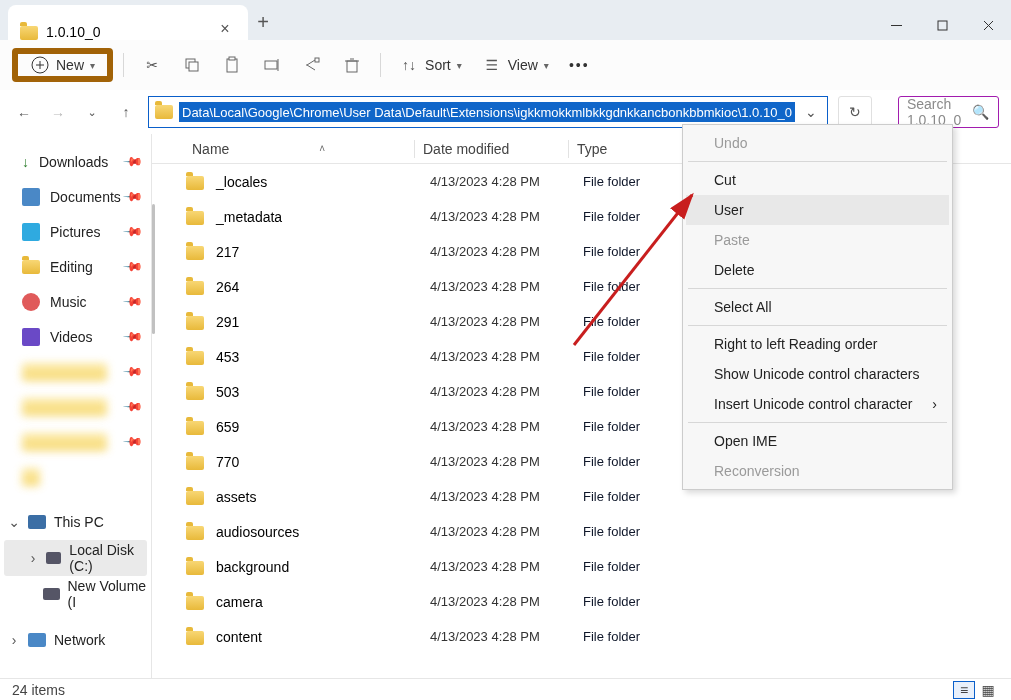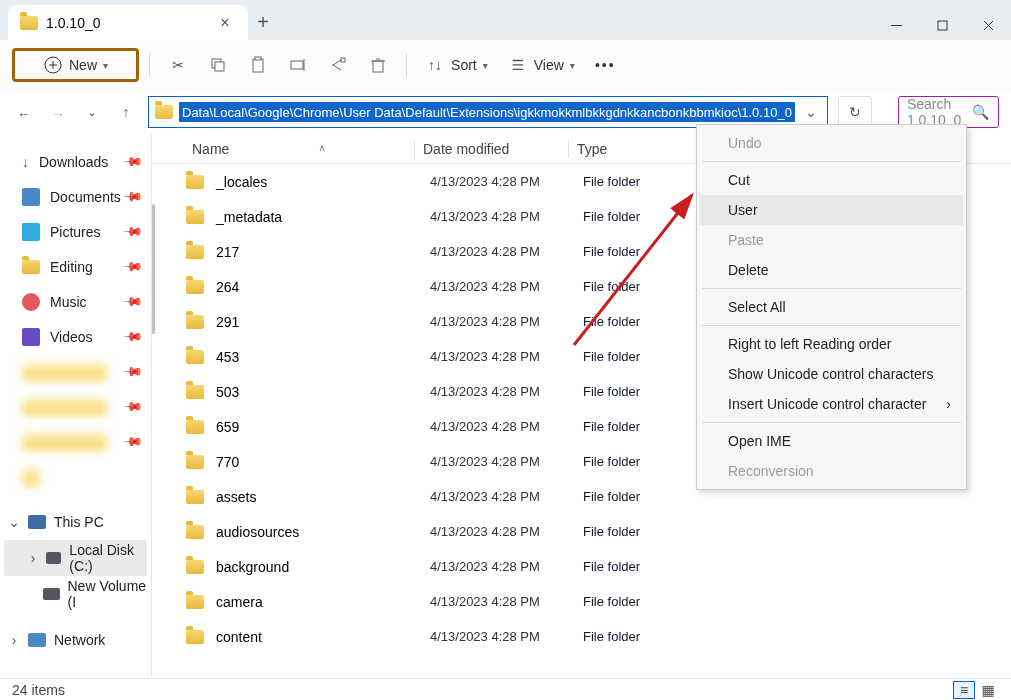--- a/index.html
+++ b/index.html
@@ -1,32 +1,32 @@
 <!DOCTYPE html>
 <html><head>
 <meta charset="utf-8">
 <style>
 * { margin:0; padding:0; box-sizing:border-box; font-family:"Segoe UI",Arial,sans-serif; font-size:14px; }
 body { width:1011px; height:700px; background:#f3f3f3; overflow:hidden; position:relative; }
 
 
 .titlebar { height:40px; background:#e8edf2; display:flex; align-items:flex-end; }
-.tab { background:#fff; width:240px; height:35px; margin-left:8px; border-radius:8px 8px 0 0; display:flex; align-items:center; padding:0 12px; gap:8px; }
+.tab { background:#fff; width:240px; height:35px; margin-left:8px; border-radius:8px 8px 0 0; display:flex; align-items:flex-end; padding:0 12px; gap:8px; }
 .folder-icon { width:18px; height:14px; background:linear-gradient(#f8d775,#e8b93a); border-radius:2px; position:relative; }
 .folder-icon::before { content:""; position:absolute; top:-4px; left:0; width:7px; height:4px; background:#e8b93a; border-radius:2px 2px 0 0; }
 .tab-close { margin-left:auto; font-size:16px; color:#555; width:22px; height:22px; display:flex; align-items:center; justify-content:center; }
 .tab-add { width:30px; height:35px; display:flex; align-items:center; justify-content:center; font-size:20px; color:#555; }
 .winbtns { margin-left:auto; display:flex; }
 .winbtn { width:46px; height:30px; display:flex; align-items:center; justify-content:center; color:#333; }
 .winbtn svg { width:11px; height:11px; }
 
 
 .toolbar { height:50px; background:#fcfcfc; display:flex; align-items:center; padding:0 12px; gap:4px; }
 .tbtn { height:34px; padding:0 8px; display:flex; align-items:center; gap:6px; color:#333; border-radius:4px; }
-.tbtn.new { border:3px solid #a16207; padding:0 28px; }
+.tbtn.new { border:6px solid #a16207; padding:0 12px; }
 .tsep { width:1px; height:24px; background:#d8d8d8; margin:0 6px; }
 .ticon { width:20px; height:20px; display:flex; align-items:center; justify-content:center; color:#555; }
 
 
 .navrow { height:44px; background:#fff; display:flex; align-items:center; padding:0 12px; gap:10px; }
 .navbtn { width:24px; height:24px; display:flex; align-items:center; justify-content:center; color:#555; }
 .navbtn.disabled { color:#b8b8b8; }
 .addrbox { flex:0 0 650px; height:32px; border:1px solid #0a5fca; display:flex; align-items:center; padding:0 6px; gap:6px; position:relative; }
 .addrtext { flex:1; background:#1066c9; color:#fff; height:20px; display:flex; align-items:center; padding:0 3px; font-size:13px; white-space:nowrap; overflow:hidden; }
 .addrchev { width:20px; text-align:center; color:#555; }
@@ -49,37 +49,37 @@
 
 
 .filearea { flex:1; overflow:hidden; position:relative; }
 .colhdr { height:30px; display:flex; align-items:center; border-bottom:1px solid #e6e6e6; color:#444; font-size:13px; }
 .colhdr .c-name { flex:0 0 262px; padding-left:40px; display:flex; align-items:center; gap:90px; }
 .colhdr .c-date { flex:0 0 153px; padding-left:8px; }
 .colhdr .c-type { flex:0 0 130px; padding-left:8px; }
 .colsep { width:1px; height:18px; background:#e2e2e2; }
 .filelist { position:relative; margin-left:8px; }
 .row { height:35px; display:flex; align-items:center; }
-.row .c-name { flex:0 0 262px; display:flex; align-items:center; gap:12px; padding-left:26px; }
+.row .c-name { flex:0 0 262px; display:flex; align-items:flex-end; gap:12px; padding-left:26px; }
 .row .c-date { flex:0 0 153px; padding-left:8px; font-size:13px; color:#333; }
 .row .c-type { flex:0 0 130px; padding-left:8px; font-size:13px; color:#0f172a; }
 .scrollind { position:absolute; left:0; top:70px; width:3px; height:130px; background:#c1c1c1; border-radius:2px; }
 
 
 .ic-dl { color:#2f7f2f; }
 .ic-doc { width:18px; height:18px; background:#4a88c6; border-radius:2px; }
 .ic-pic { width:18px; height:18px; background:#2faae0; border-radius:2px; }
 .ic-music { width:18px; height:18px; background:#e05a5a; border-radius:50%; }
 .ic-vid { width:18px; height:18px; background:#6a49c6; border-radius:2px; }
 .ic-pc { width:18px; height:14px; background:#3b6ea5; border-radius:2px; }
 .ic-disk { width:18px; height:12px; background:#556; border-radius:2px; }
 .ic-net { width:18px; height:14px; background:#4a88c6; border-radius:2px; }
 
 
-.ctxmenu { position:absolute; left:696px; top:124px; width:271px; background:#f7f7f7; border:1px solid #ccc; box-shadow:3px 3px 6px rgba(0,0,0,.15); padding:3px; z-index:50; }
+.ctxmenu { position:absolute; left:682px; top:124px; width:271px; background:#f7f7f7; border:1px solid #ccc; box-shadow:3px 3px 6px rgba(0,0,0,.15); padding:3px; z-index:50; }
 .ctxitem { height:30px; display:flex; align-items:center; padding:0 28px; font-size:14px; color:#222; position:relative; }
 .ctxitem.disabled { color:#9a9a9a; }
 .ctxitem.hover { background:#e8e8e8; }
 .ctxitem .sub { position:absolute; right:12px; }
 .ctxsep { height:1px; background:#d7d7d7; margin:3px 2px; }
 
 
 .arrow { position:absolute; left:564px; top:180px; z-index:60; pointer-events:none; }
 
 

